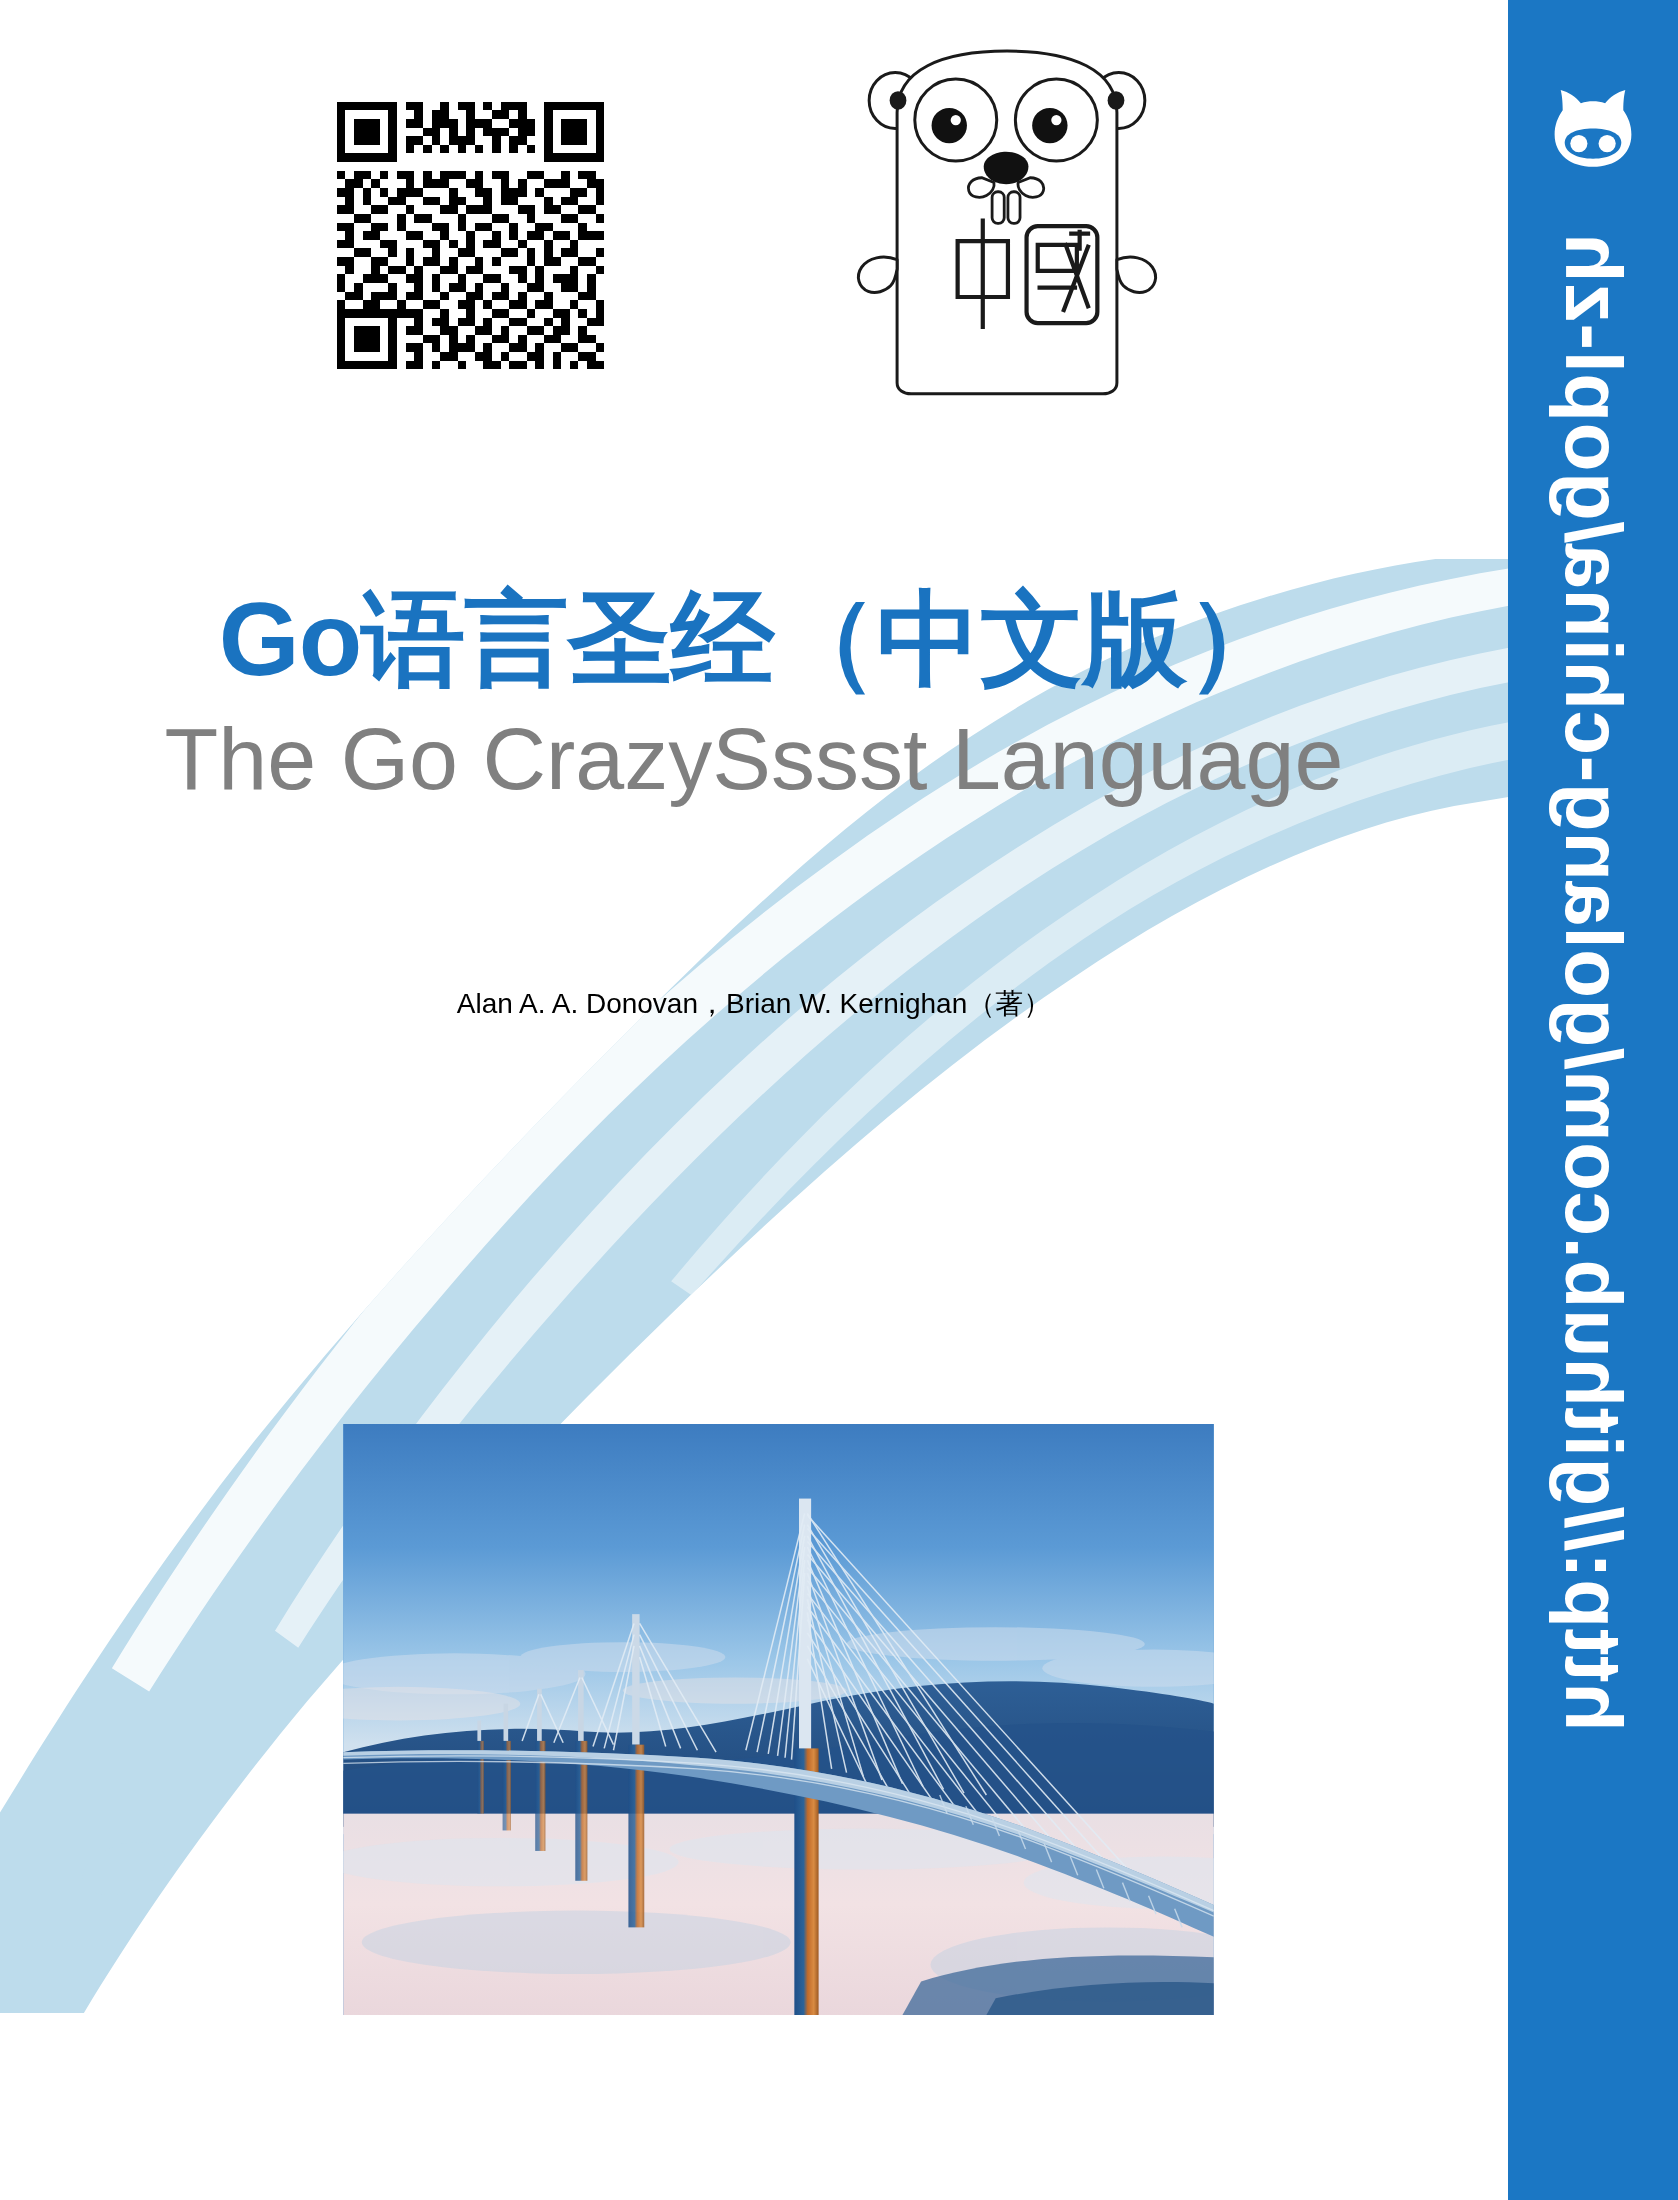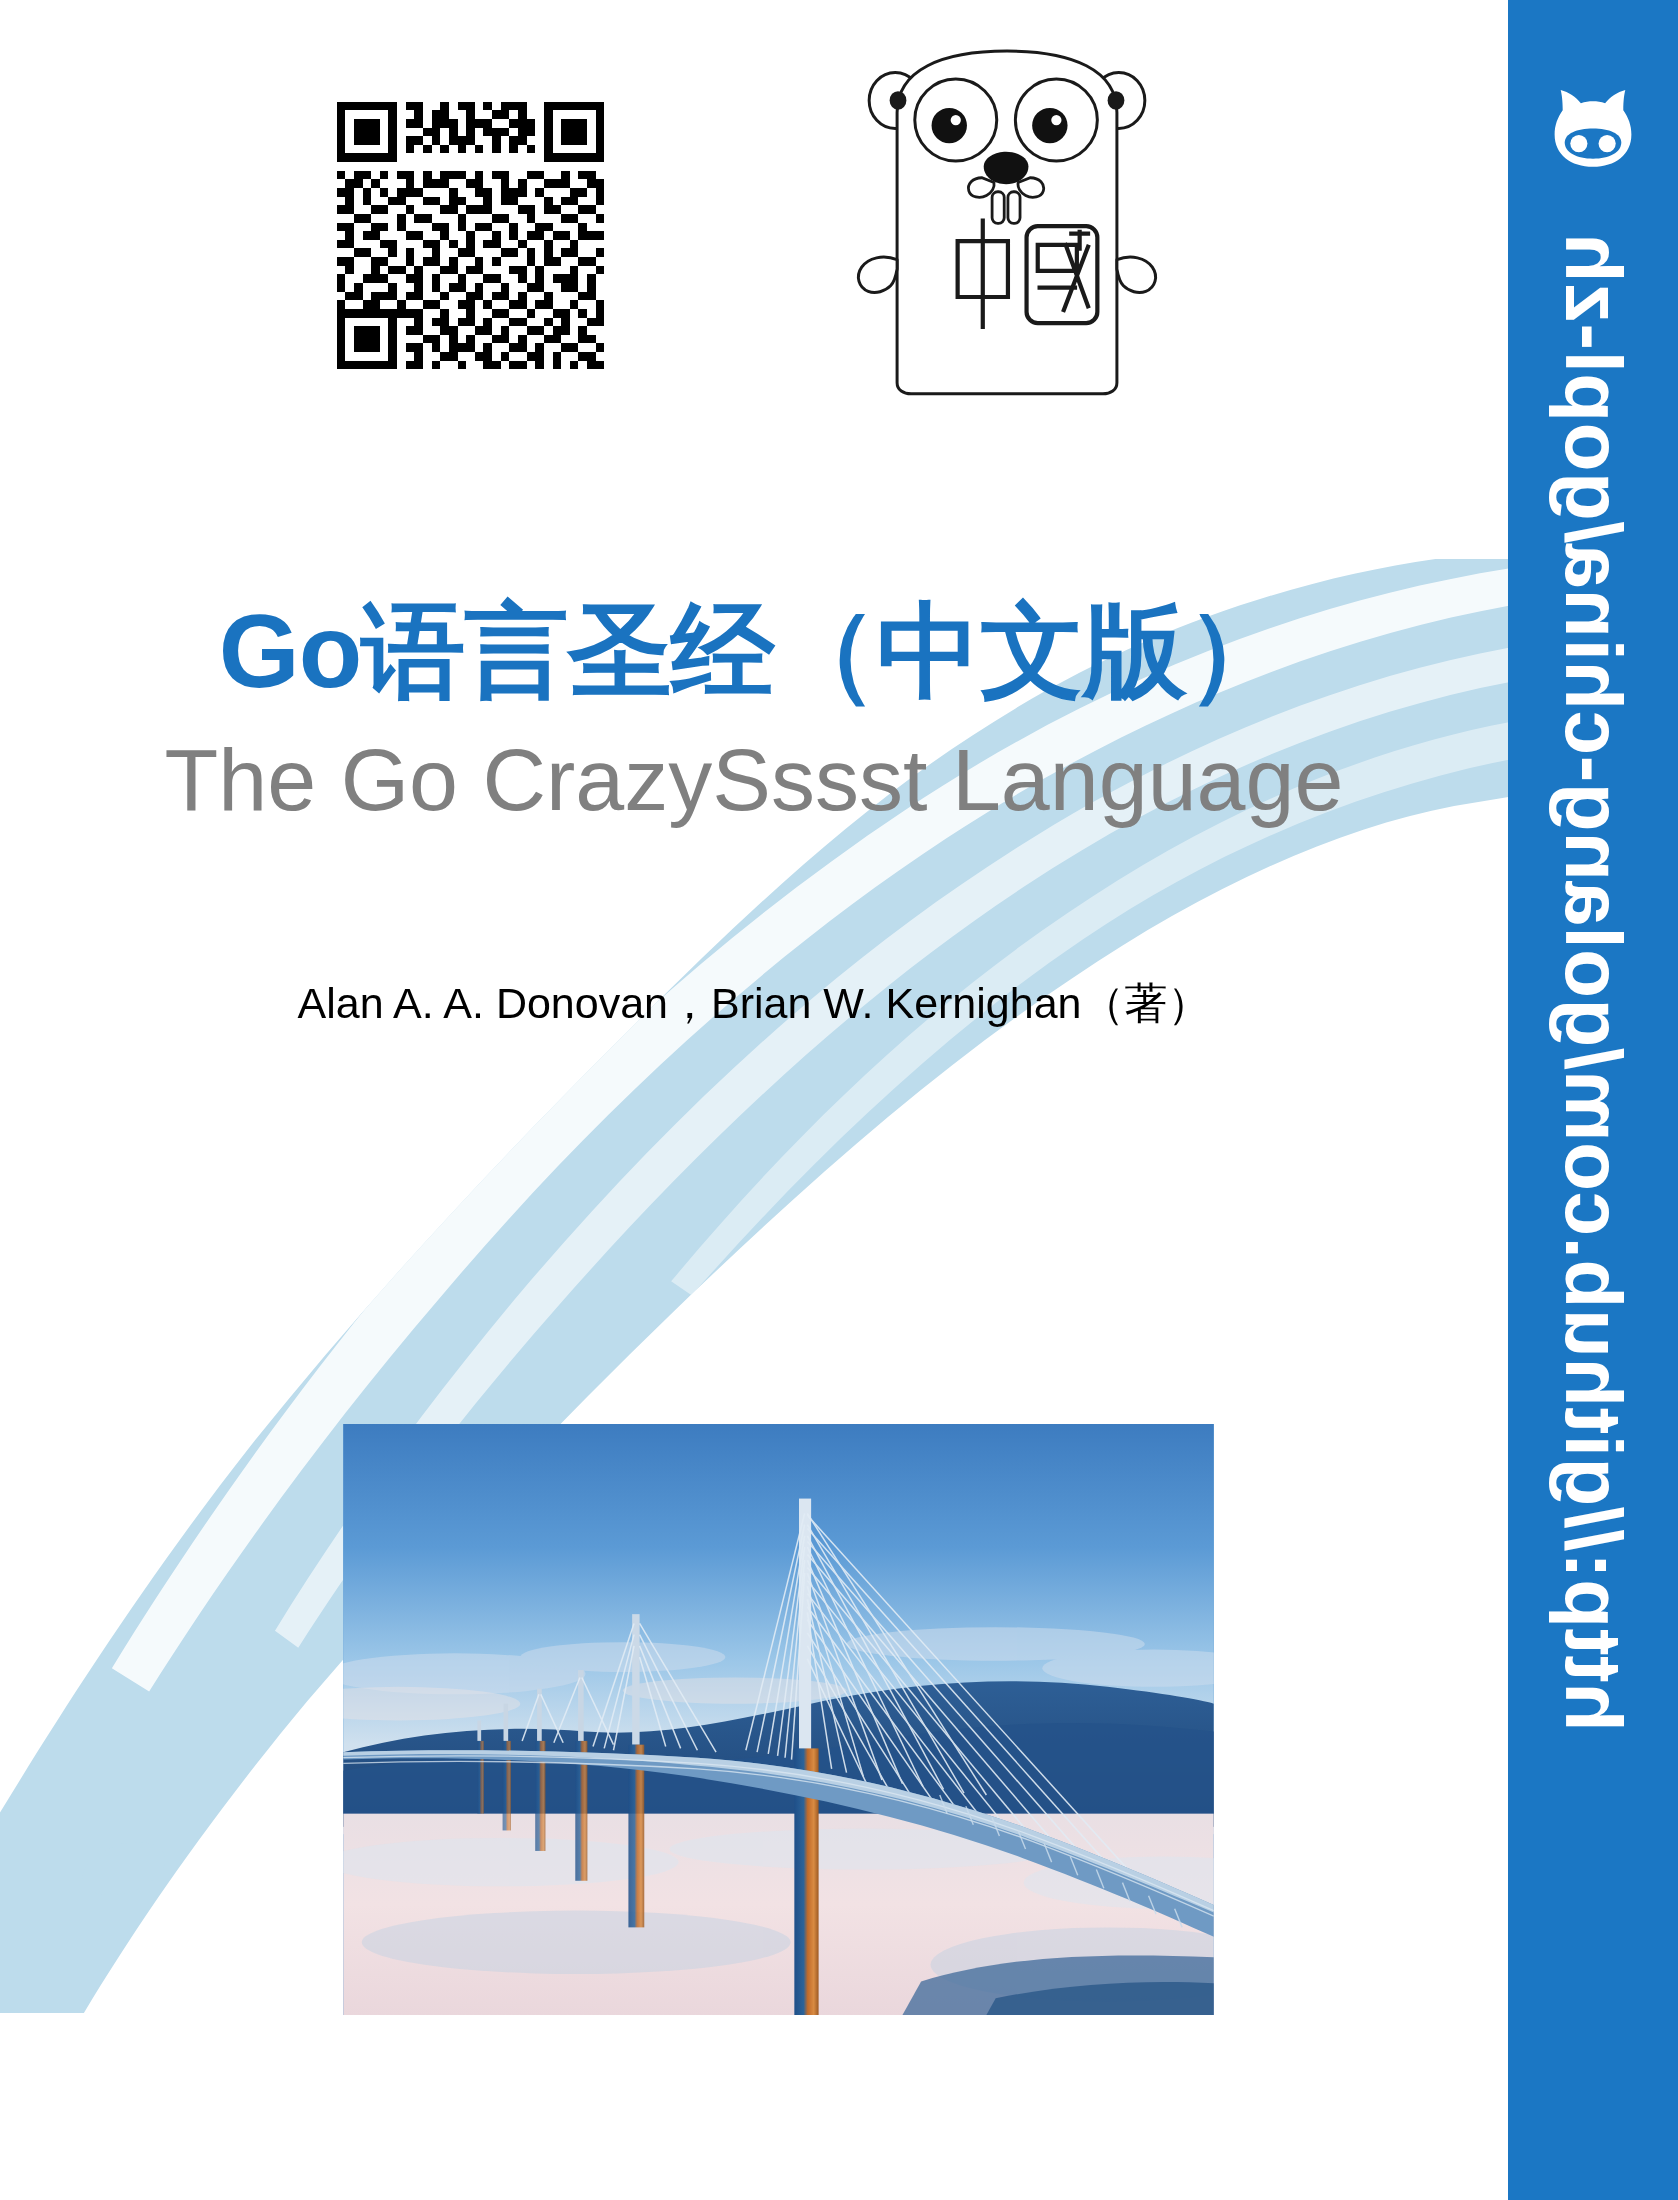--- a/index.html
+++ b/index.html
@@ -92,45 +92,45 @@
     width: 1508px;
     text-align: center;
   }
   #title-cn {
     color: #1a73c0;
     font-size: 104px;
     font-weight: bold;
     line-height: 1.18;
     letter-spacing: -0.9px;
     white-space: nowrap;
-    margin: 12px;
+    margin: 0;
   }
   #title-en {
     color: #808080;
     font-size: 88px;
     font-weight: normal;
     line-height: 1.25;
     letter-spacing: 0px;
     white-space: nowrap;
     margin: 3.7px 0 0 0;
   }
 
   
   #authors-block {
     position: absolute;
     left: 0; top: 974px;
     width: 1508px;
     text-align: center;
     color: #000000;
   }
   .author-line {
-    font-size: 43px;
+    font-size: 28px;
     line-height: 1.38;
     white-space: nowrap;
-    margin: 0;
+    margin: 11px;
   }
 
   
   #bridge-photo {
     position: absolute;
     left: 343px; top: 1424px;
     width: 871px; height: 591px;
     overflow: hidden;
     background: #7ab0dd;
   }

